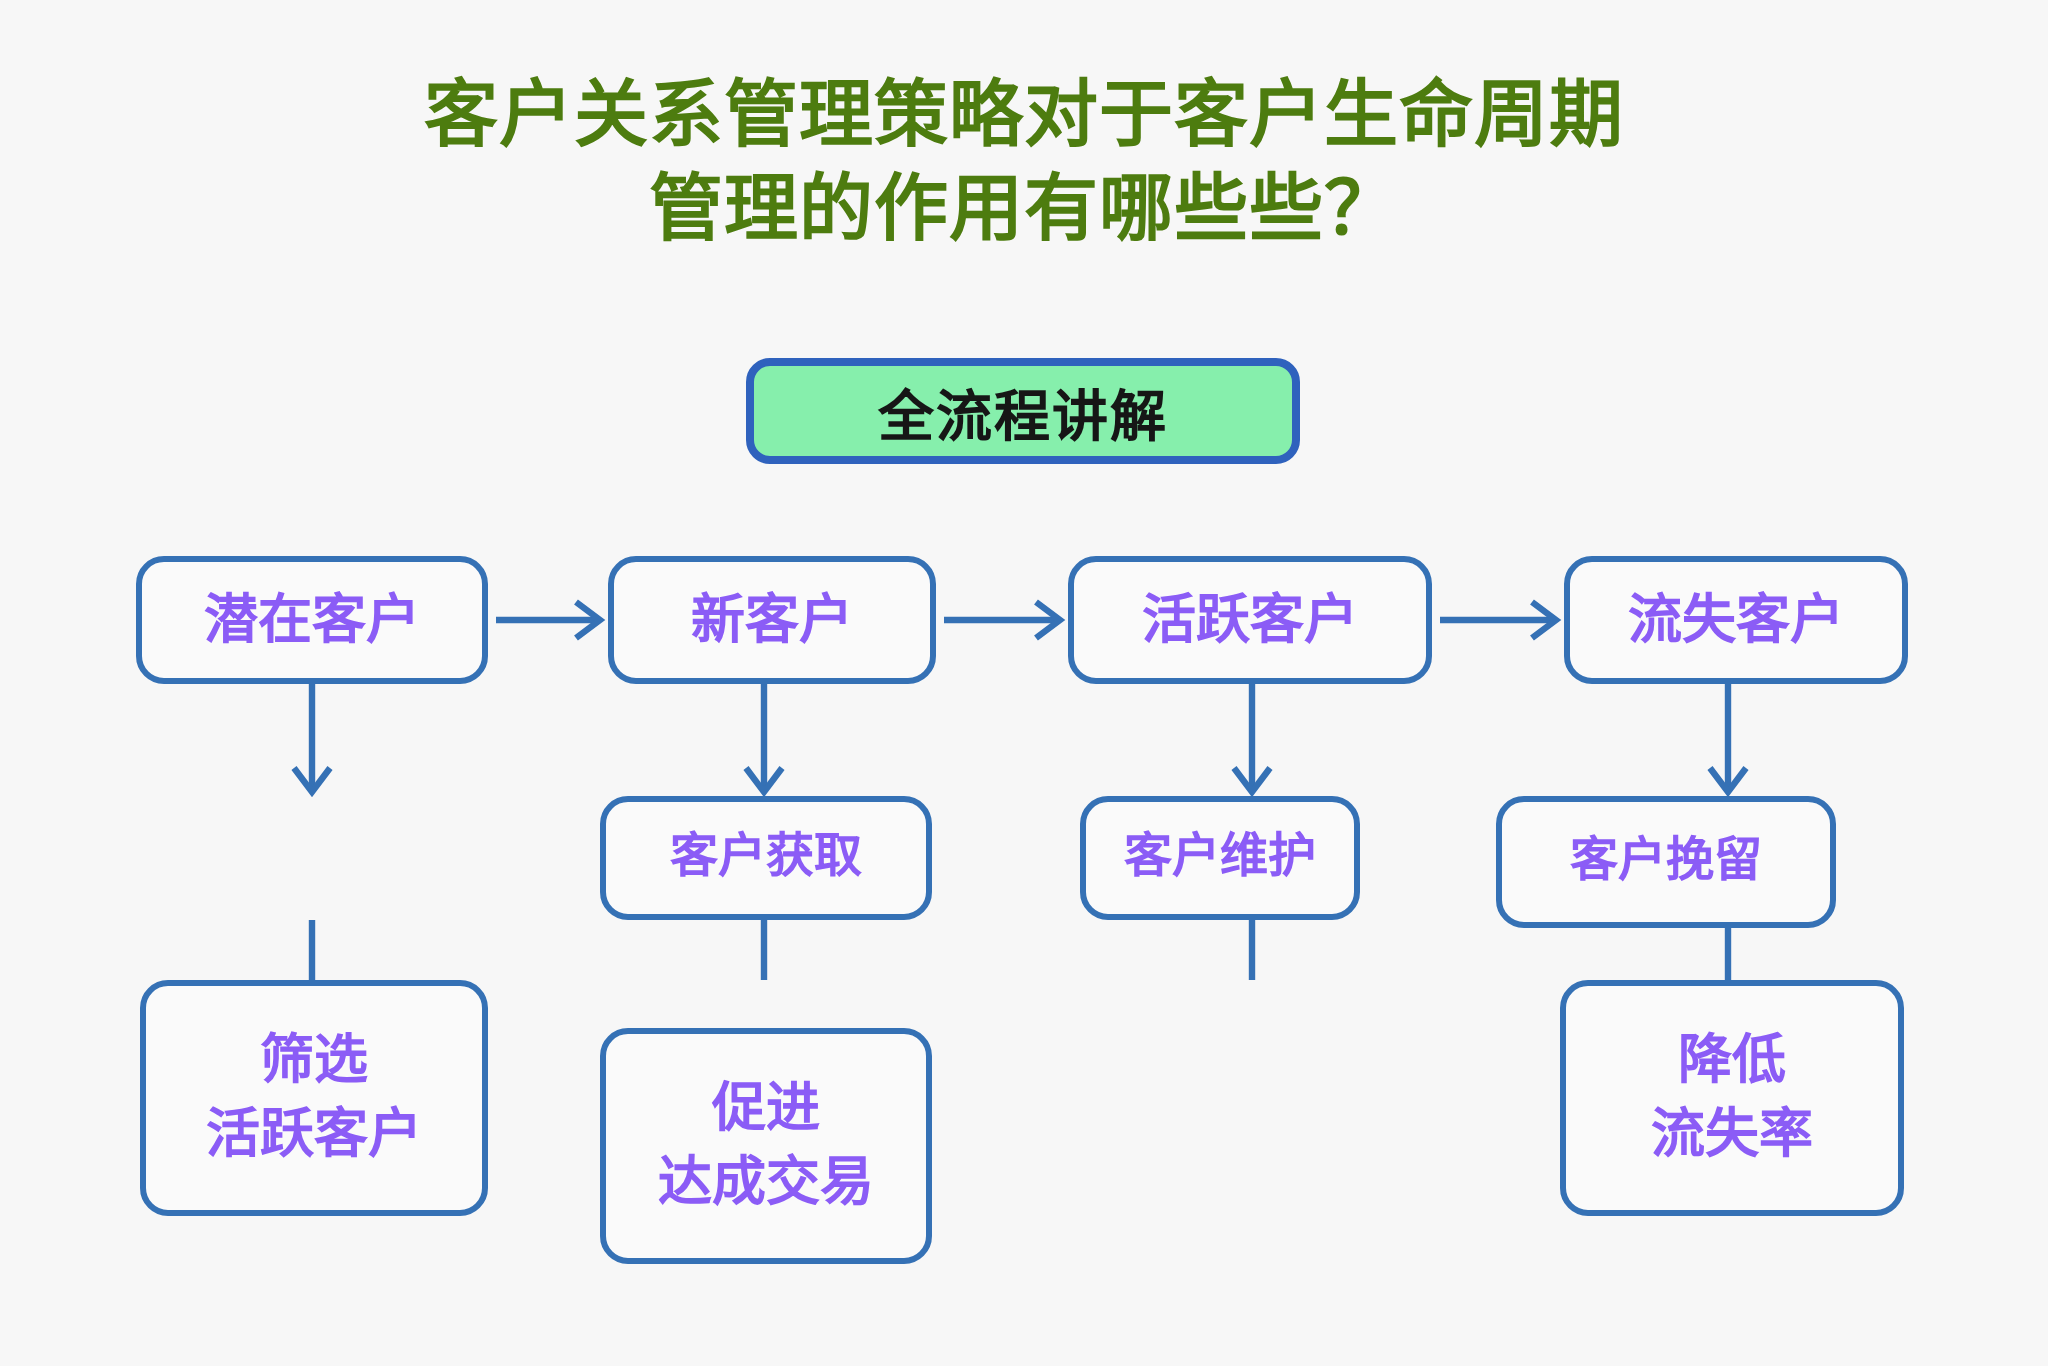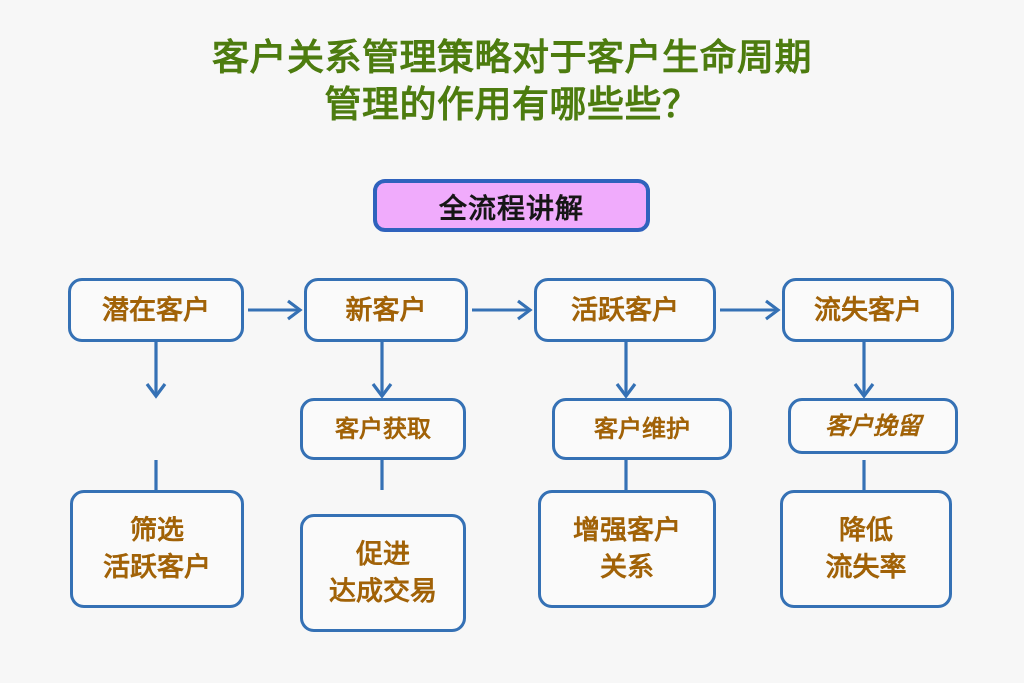--- a/index.html
+++ b/index.html
@@ -37,21 +37,21 @@
   
   .subtitle-box {
     position: absolute;
     left: 373px;
     top: 179px;
     width: 277px;
     height: 53px;
     box-sizing: border-box;
     border: 4px solid #2f62bd;
     border-radius: 12px;
-    background: #f0abfc;
+    background: #86efac;
     display: flex;
     align-items: center;
     justify-content: center;
   }
   .subtitle-text {
     font-size: 28px;
     font-weight: bold;
     color: #161616;
     letter-spacing: 1px;
   }
@@ -60,21 +60,21 @@
   .node {
     position: absolute;
     box-sizing: border-box;
     border: 3px solid #3571b5;
     border-radius: 14px;
     background: #fafafa;
     display: flex;
     align-items: center;
     justify-content: center;
     text-align: center;
-    color: #a16207;
+    color: #8b5cf6;
     font-weight: bold;
   }
   .node .node-label {
     display: block;
     white-space: pre-line;
   }
   .row1 .node-label { font-size: 27px; line-height: 32px; }
   .row2 .node-label { font-size: 24px; line-height: 30px; }
   .row3 .node-label { font-size: 27px; line-height: 37px; }
 
@@ -146,37 +146,33 @@
   <div class="node row1" style="left:534px; top:278px; width:182px; height:64px;">
     <span class="node-label">活跃客户</span>
   </div>
   <div class="node row1" style="left:782px; top:278px; width:172px; height:64px;">
     <span class="node-label">流失客户</span>
   </div>
 
   <div class="node row2" style="left:300px; top:398px; width:166px; height:62px;">
     <span class="node-label">客户获取</span>
   </div>
-  <div class="node row2" style="left:540px; top:398px; width:180px; height:62px;margin-left:12px;">
+  <div class="node row2" style="left:540px; top:398px; width:140px; height:62px;">
     <span class="node-label">客户维护</span>
   </div>
-  <div class="node row2" style="left:788px; top:398px; width:170px; height:56px;font-style:italic;">
+  <div class="node row2" style="left:748px; top:398px; width:170px; height:66px;">
     <span class="node-label">客户挽留</span>
   </div>
 
   <div class="node row3" style="left:70px; top:490px; width:174px; height:118px;">
     <span class="node-label">筛选
 活跃客户</span>
   </div>
   <div class="node row3" style="left:300px; top:490px; width:166px; height:118px;margin-top:24px;">
     <span class="node-label">促进
 达成交易</span>
   </div>
-  <div class="node row3" style="left:538px; top:490px; width:178px; height:118px;">
-    <span class="node-label">增强客户
-关系</span>
-  </div>
   <div class="node row3" style="left:780px; top:490px; width:172px; height:118px;">
     <span class="node-label">降低
 流失率</span>
   </div>
 
 </div>
 
 </body></html>

